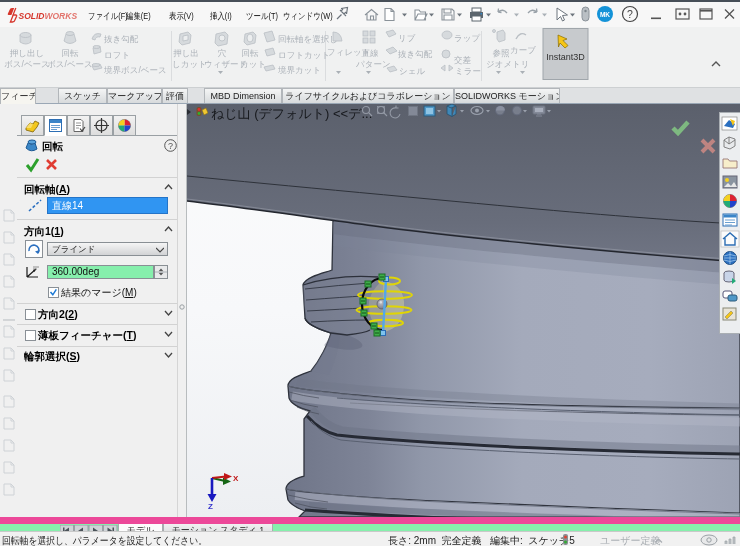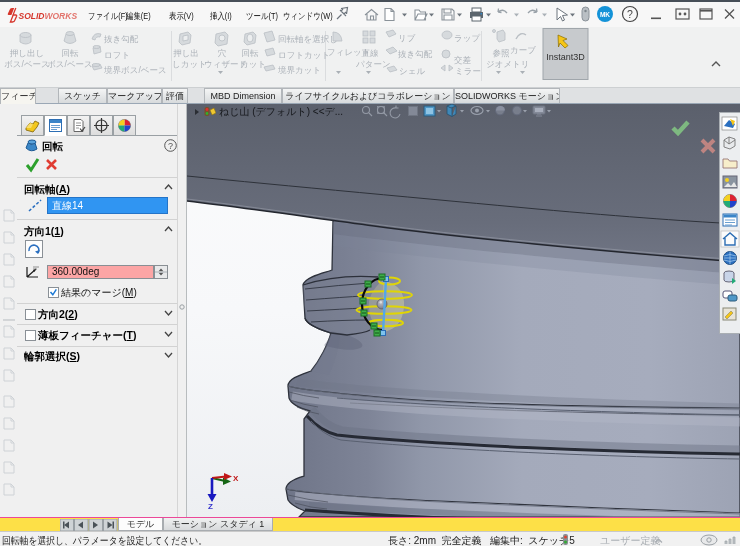--- a/index.html
+++ b/index.html
@@ -26,21 +26,21 @@
 #splitter{left:177px;top:0;width:10px;height:413px;background:#f0f0f0;border-left:1px solid #d5d5d5;border-right:1px solid #b8bcbe;box-sizing:border-box;}
 #viewport{left:187px;top:0;width:553px;height:413px;}
 
 .ptab{position:absolute;top:11px;width:23px;height:21px;background:linear-gradient(#f2f2f2,#dddddd);border:1px solid #9aa0a4;box-sizing:border-box;}
 .ptab.active{background:#fff;border-bottom:1px solid #fff;}
 .phead{position:absolute;font-size:10.5px;font-weight:bold;color:#000;}
 .chev{position:absolute;font-size:9px;color:#444;}
 .pdiv{position:absolute;left:5px;width:167px;height:1px;background:#d2d2d2;}
 .cbox{position:absolute;width:9px;height:9px;background:#fff;border:1px solid #8a9096;overflow:hidden;}
 
-#vcrrow{left:0;top:517px;width:740px;height:14px;background:#fde047;border-top:1px solid #ec4899;}
+#vcrrow{left:0;top:517px;width:740px;height:14px;background:#86efac;border-top:7px solid #ec4899;}
 #statusbar{left:0;top:531px;width:740px;height:15px;background:#f1f1f1;border-top:1px solid #c9c9c9;font-size:10px;color:#222;}
 .mtab{position:absolute;top:0px;height:13px;font-size:9px;color:#222;text-align:center;line-height:13px;overflow:hidden;white-space:nowrap;
   background:linear-gradient(#f0f1f1,#d8dadc);border:1px solid #a8acb0;border-top:none;box-sizing:border-box;}
 .mtab.active{background:#fcfcfc;}
 </style>
 </head>
 <body>
 <div class="abs" id="topedge"></div>
 <div class="abs" id="titlebar">
   <svg class="abs" style="left:6px;top:4px" width="72" height="18" viewBox="0 0 72 18">
@@ -298,26 +298,31 @@
     <div class="phead" style="left:7px;top:121px">方向1(<span style="text-decoration:underline">1</span>)</div>
     <div class="chev" style="left:147px;top:121px"><svg width="9" height="8">
           <path d="M1,6 l3.5,-4 3.5,4" fill="none" stroke="#444" stroke-width="1.3"></path>
         </svg></div>
     <div class="abs" style="left:8px;top:136px;width:18px;height:18px;background:#fdfdfd;border:1px solid #8a9096;box-sizing:border-box">
       <svg width="16" height="16">
           <path d="M3,10 a5,5 0 1 1 9,2" fill="none" stroke="#2a6fc0" stroke-width="1.6"></path>
           <path d="M13.5,9 l-1.5,4 -3,-2.5z" fill="#2a6fc0"></path>
         </svg>
     </div>
+    <div class="abs" style="left:30px;top:138px;width:121px;height:14px;background:linear-gradient(#f5f5f5,#d2d3d5);border:1px solid #898f94;box-sizing:border-box;font-size:8.5px;color:#222;line-height:12px;padding-left:4px;overflow:hidden">ブラインド
+      <svg class="abs" style="right:3px;top:4px" width="8" height="6">
+          <path d="M0,1 l4,4 4,-4" fill="none" stroke="#444" stroke-width="1.2"></path>
+        </svg>
+    </div>
     <svg class="abs" style="left:8px;top:160px" width="17" height="16">
         <path d="M2,13 L2,3 M2,13 L13,13 M2,13 L11,5" stroke="#1a1a1a" stroke-width="1.2"></path>
         <path d="M11,5 l-3,1 1.5,2z" fill="#1a1a1a"></path>
         <path d="M8,3 h6 M8,5 h4" stroke="#777" stroke-width="0.8"></path>
       </svg>
-    <div class="abs" style="left:30px;top:161px;width:107px;height:14px;background:#fca5a5;border:1px solid #898f94;box-sizing:border-box;font-size:10px;color:#111;line-height:12px;padding-left:4px">360.00deg</div>
+    <div class="abs" style="left:30px;top:161px;width:107px;height:14px;background:#86efac;border:1px solid #898f94;box-sizing:border-box;font-size:10px;color:#111;line-height:12px;padding-left:4px">360.00deg</div>
     <div class="abs" style="left:137px;top:161px;width:14px;height:14px;background:#e8e9ea;border:1px solid #898f94;box-sizing:border-box">
       <svg width="12" height="12" style="display:block">
           <path d="M6,2.5 l2.4,2.8 h-4.8z" fill="#555"></path>
           <path d="M6,9.5 l2.4,-2.8 h-4.8z" fill="#555"></path>
           <path d="M0,6 h12" stroke="#aab0b5"></path>
         </svg>
     </div>
     <div class="cbox" style="left:31px;top:183px">
         <svg width="9" height="9" style="display:block">
           <path d="M1.5,4 l2.3,2.8 3.5,-5.5" fill="none" stroke="#1e7ad4" stroke-width="1.5"></path>
@@ -498,21 +503,21 @@
       <path d="M309,6.5 a4.5,4.5 0 0 1 9,0" fill="#8a90a0"></path>
       <circle cx="330" cy="6.5" r="4.5" fill="#787e8c" stroke="#62687a"></circle>
       <path d="M336,6 l2,2.5 2,-2.5z" fill="#9aa0ac"></path>
       <rect x="346" y="2" width="12" height="8" rx="1" fill="#848a98" stroke="#6f7582"></rect>
       <rect x="348" y="4" width="8" height="4" fill="#a8aebc"></rect>
       <path d="M350,10 l4,0 M349,12 l6,0" stroke="#848a98"></path>
       <path d="M360,6 l2,2.5 2,-2.5z" fill="#9aa0ac"></path>
     </g>
   </svg>
   
-  <div class="abs" style="left:8px;top:1px;width:200px;height:13px;font-size:10px;color:#16181c">
+  <div class="abs" style="left:0;top:1px;width:200px;height:13px;font-size:13px;color:#16181c">
     <span class="abs" style="left:0;top:4px;width:0;height:0;border-left:4px solid #2a2d33;border-top:3px solid transparent;border-bottom:3px solid transparent"></span>
     <svg class="abs" style="left:9px;top:1px" width="12" height="11">
       <rect x="0.5" y="1" width="5" height="9" rx="2" fill="#7a4f2a"></rect>
       <circle cx="3" cy="3.5" r="1.4" fill="#e03030"></circle>
           <circle cx="3" cy="7.5" r="1.4" fill="#30b030"></circle>
       <path d="M6,4 l4,-2 2,5 -4,2z" fill="#f0c830" stroke="#8a6d10" stroke-width="0.6"></path>
     </svg>
     <span class="abs" style="left:24px;top:0">ねじ山 (デフォルト) &lt;&lt;デ...</span>
   </div>
   </div>

